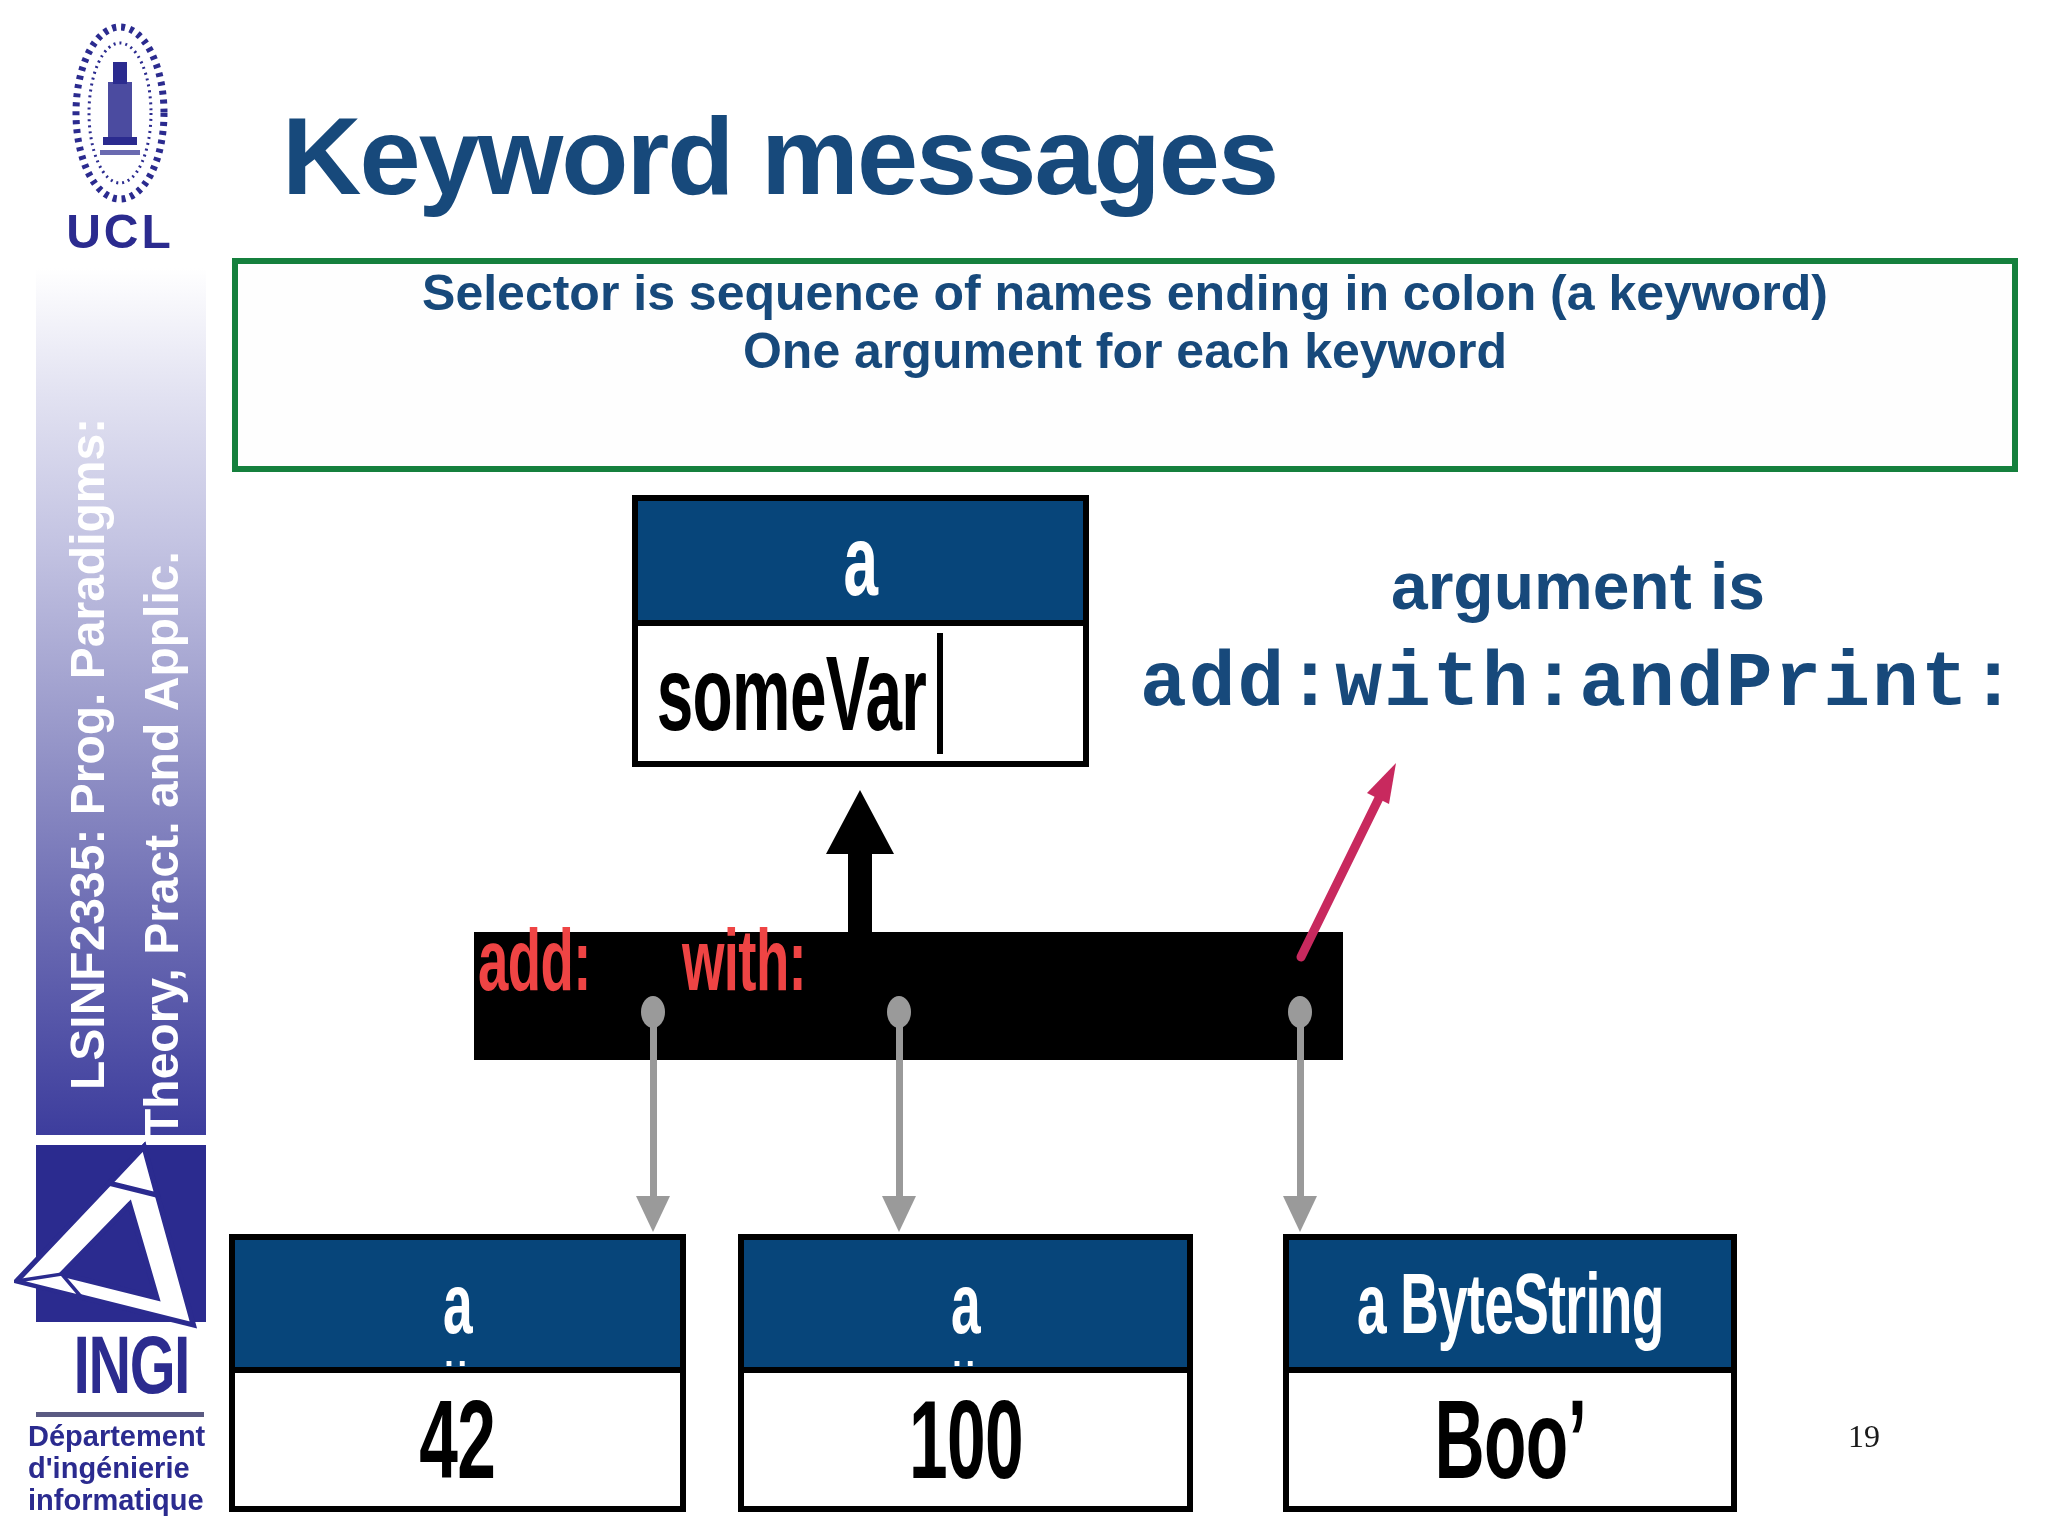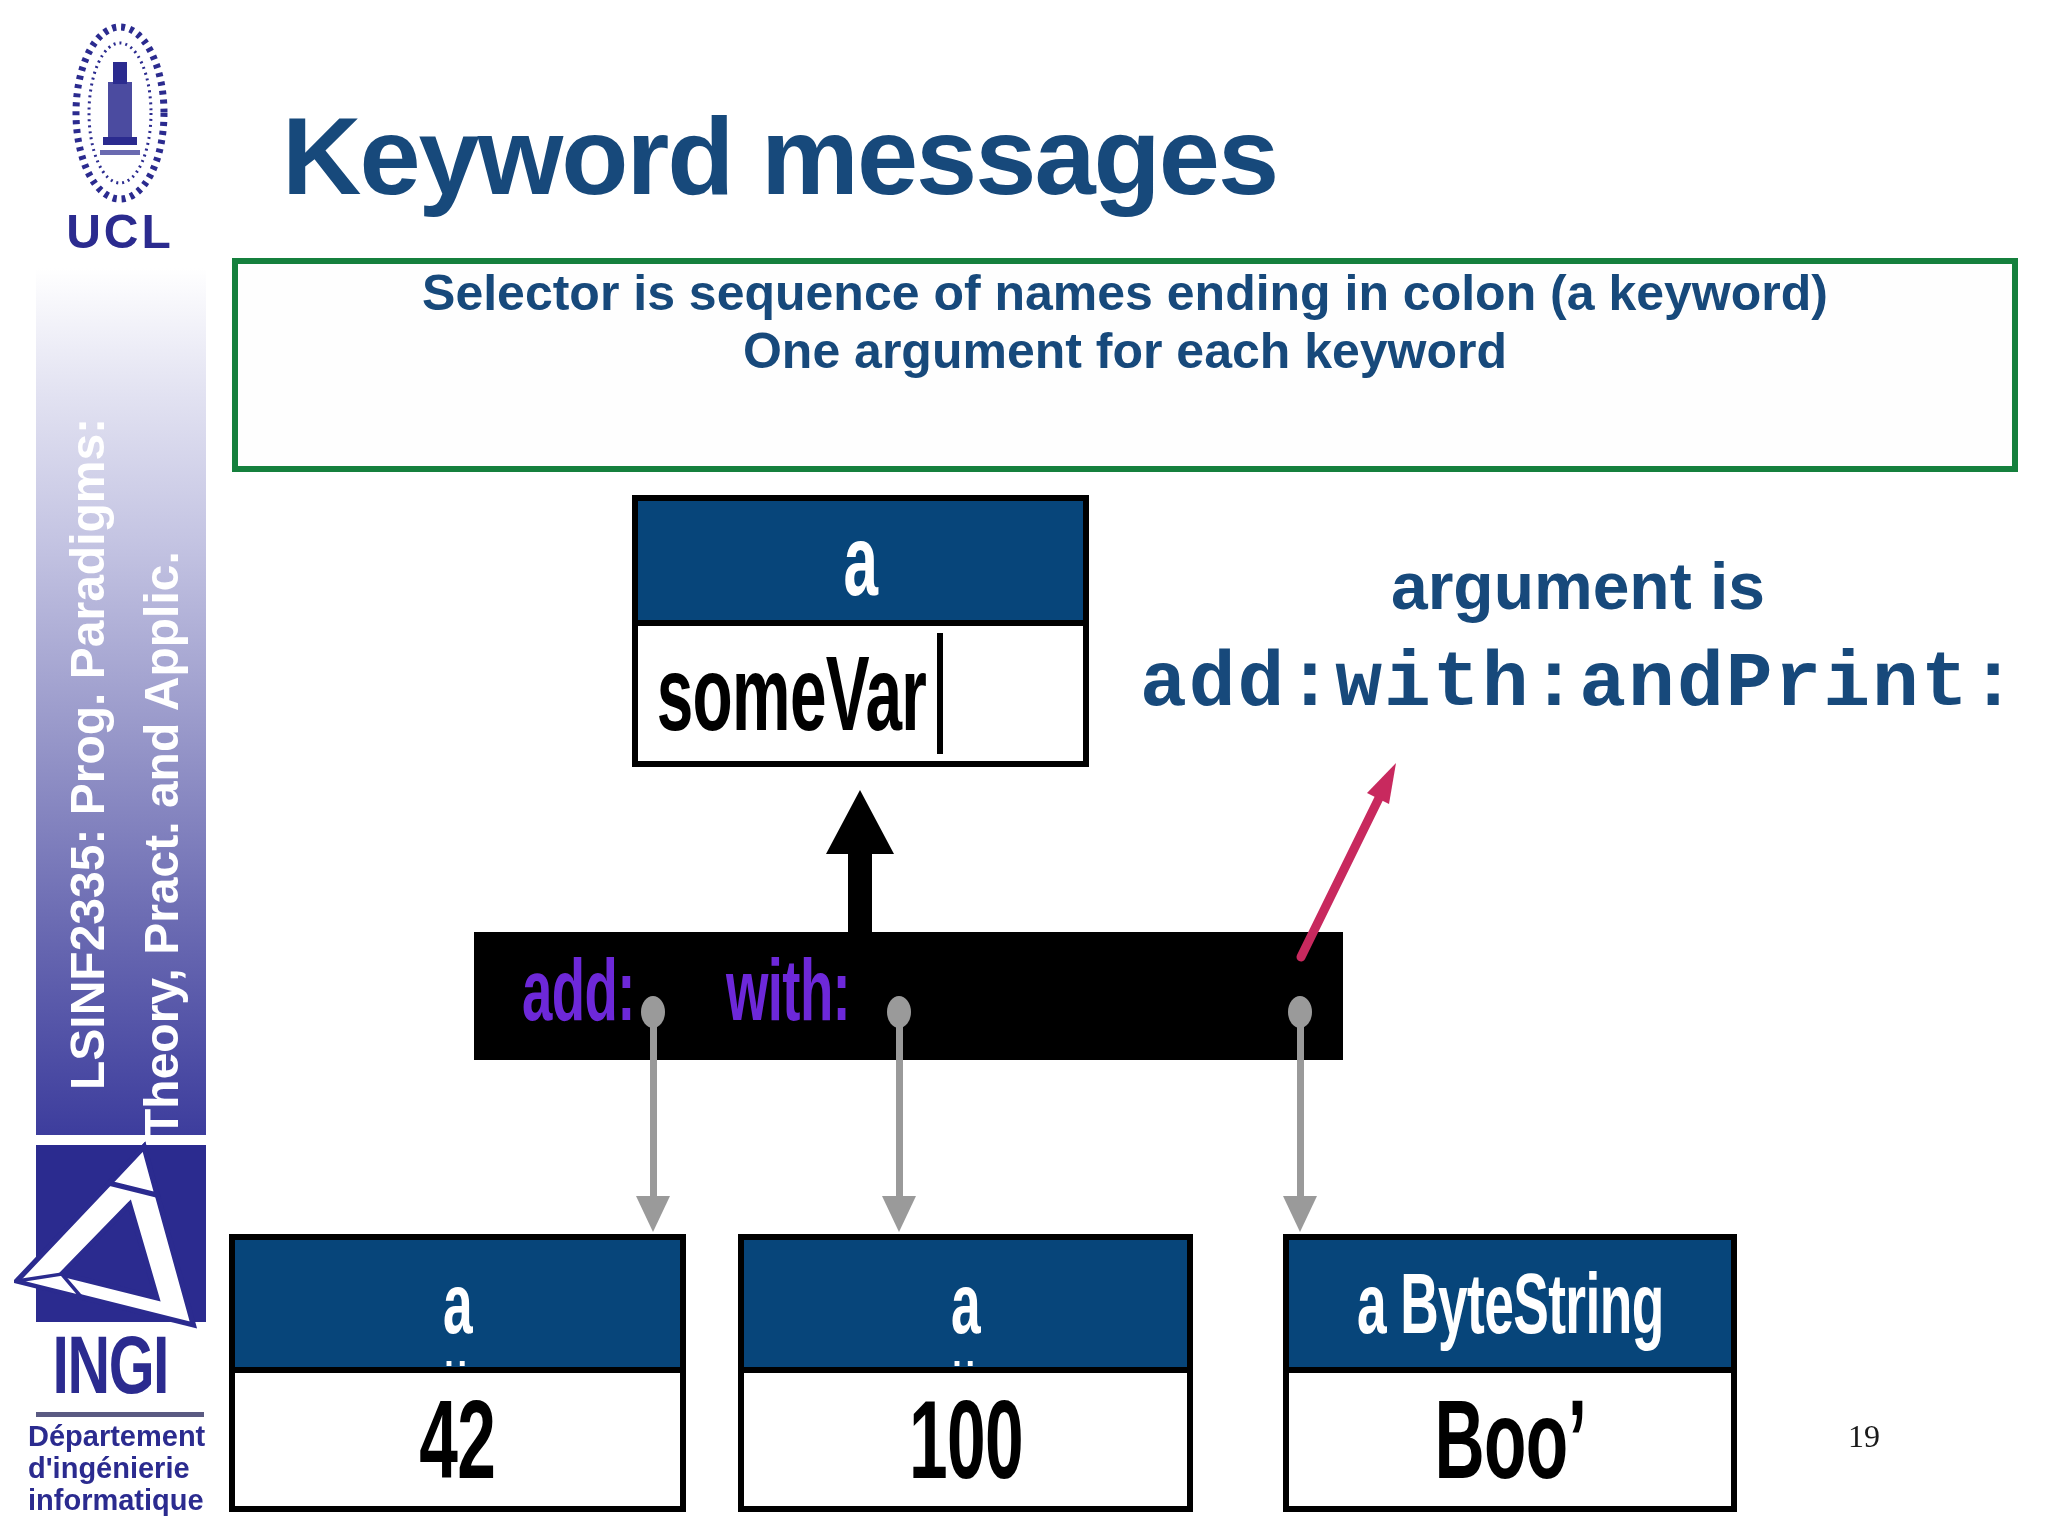--- a/index.html
+++ b/index.html
@@ -13,21 +13,21 @@
   .ucl-label { left:62px; top:204px; width:116px; text-align:center;
     font-size:48px; font-weight:bold; letter-spacing:3px; color:#2b2b8f; }
   .side-band { left:36px; top:268px; width:170px; height:867px;
     background:linear-gradient(180deg,#ffffff 0%,#e3e3f2 14%,#c3c3e2 32%,#9595c8 55%,#6666b0 78%,#3d3d9d 100%); }
   .vtext { color:#ffffff; font-weight:bold; font-size:48px;
     writing-mode:vertical-rl; transform:rotate(180deg);
     display:flex; align-items:center; white-space:nowrap; }
   .vt1 { left:60px; top:345px; height:745px; }
   .vt2 { left:134px; top:450px; height:688px; }
   .ingi-square { left:36px; top:1145px; width:170px; height:177px; background:#2b2b8f; }
-  .ingi-label { left:30px; top:1318px; width:182px; text-align:left;
+  .ingi-label { left:30px; top:1318px; width:182px; text-align:right;
     font-size:82px; font-weight:bold; color:#2b2b8f; }
   .ingi-label .sq { display:inline-block; transform:scaleX(0.72); transform-origin:center; letter-spacing:-2px;}
   .ingi-rule { left:36px; top:1412px; width:168px; height:5px; background:#5a5a82; }
   .dept { left:28px; top:1420px; width:200px; font-size:29px; font-weight:bold;
     color:#2b2b8f; line-height:32px; }
 
   
   .title { left:282px; top:92px; font-size:110px; font-weight:bold; color:#17497b;
     white-space:nowrap; letter-spacing:-2px; }
   .callout { left:232px; top:258px; width:1774px; height:202px;
@@ -54,22 +54,22 @@
   .argbox .hdr { height:127px; font-size:86px; }
   .argbox .body { font-size:112px; }
   .arg1 { left:229px; top:1234px; width:445px; height:266px; }
   .arg2 { left:738px; top:1234px; width:443px; height:266px; }
   .arg3 { left:1283px; top:1234px; width:442px; height:266px; }
   .hdr-artifact { position:absolute; bottom:-6px; left:0; right:0; text-align:center;
     font-size:34px; font-weight:bold; color:#fff; letter-spacing:2px; line-height:20px; }
 
   
   .msgbox { left:474px; top:932px; width:869px; height:128px; background:#000; }
-  .kw { top:932px; height:116px; display:flex; align-items:center;
-    color:#6d28d9; font-size:88px;margin-left:44px; }
+  .kw { top:902px; height:116px; display:flex; align-items:center;
+    color:#ef4444; font-size:88px; }
   .kw .cond { transform-origin:left center; }
   .kw1 { left:478px; } .kw2 { left:682px; } .kw3 { left:968px; }
   .dot { width:24px; height:32px; border-radius:50%; background:#9a9a9a; }
   .d1 { left:641px; top:996px; } .d2 { left:887px; top:996px; } .d3 { left:1288px; top:996px; }
 
   
   .gline { width:7px; background:#9a9a9a; top:1024px; height:172px; }
   .gl1 { left:650px; } .gl2 { left:896px; } .gl3 { left:1297px; }
   .ghead { width:0; height:0; top:1196px;
     border-left:17px solid transparent; border-right:17px solid transparent;

